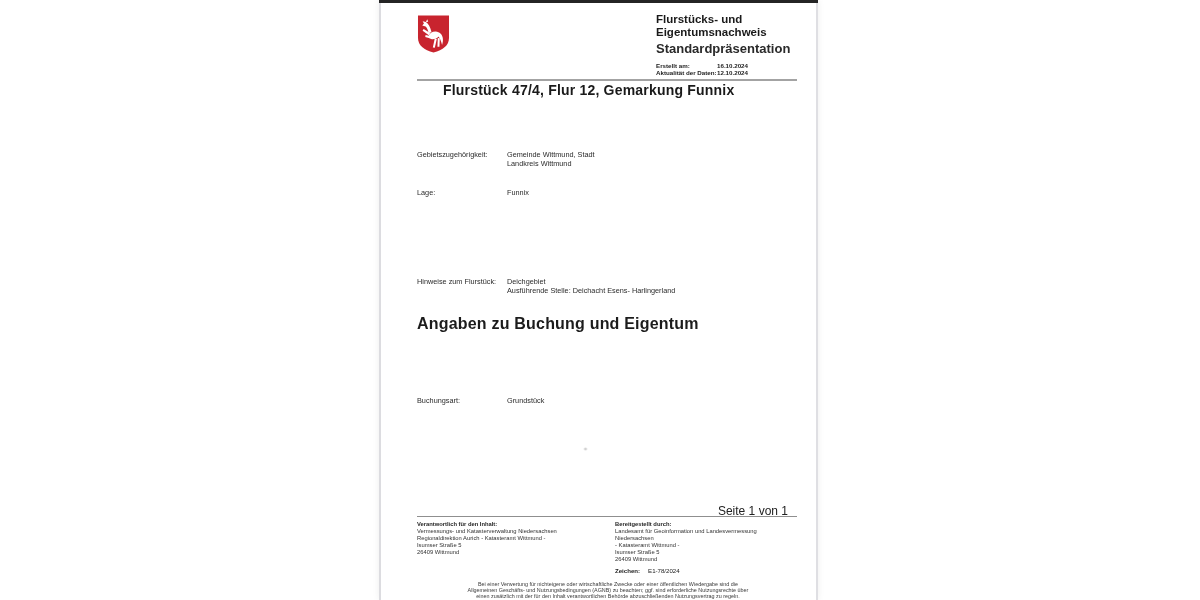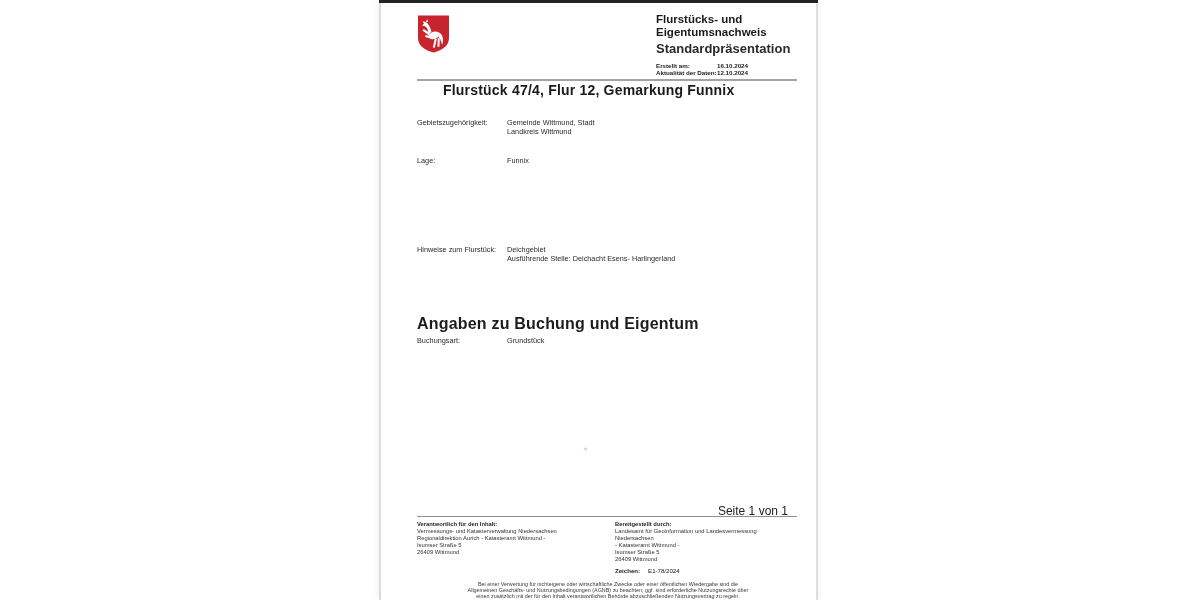--- a/index.html
+++ b/index.html
@@ -41,21 +41,21 @@
   .dates .dvalue{font-weight:bold;}
   .hrule{position:absolute;left:0;width:380px;height:1.7px;background:#a3a3a3;}
   .rule-header{top:79px;}
   .rule-footer{top:515.5px;height:1.4px;background:#8f8f8f;}
   .page-title{
     position:absolute;left:0;top:82px;
     font-size:14px;font-weight:bold;color:#1a1a1a;letter-spacing:0.2px;padding-left:26px;
   }
 
   
-  .frow{position:absolute;left:0;width:380px;display:flex;font-size:7.3px;line-height:9px;color:#2b2b2b;}
+  .frow{position:absolute;left:0;width:380px;display:flex;font-size:7.3px;line-height:9px;color:#2b2b2b;margin-top:32px;}
   .flabel{width:90px;flex:none;}
   .fvalue{flex:1;}
   .para2{margin-top:8px;}
   .section-heading{
     position:absolute;left:0;top:315px;
     font-size:16px;font-weight:bold;color:#1c1c1c;letter-spacing:0.2px;
   }
   .smudge{
     position:absolute;left:166px;top:447px;width:5px;height:4px;border-radius:50%;
     background:radial-gradient(ellipse at center, rgba(120,120,120,0.45), rgba(120,120,120,0) 70%);
@@ -141,21 +141,21 @@
       <div class="fvalue">
         <div>
           <div>Deichgebiet</div>
           <div>Ausführende Stelle: Deichacht Esens- Harlingerland</div>
         </div>
       </div>
     </div>
 
     <div class="section-heading">Angaben zu Buchung und Eigentum</div>
 
-    <div class="frow" style="top:336px">
+    <div class="frow" style="top:364px">
       <div class="flabel">Buchungsart:</div>
       <div class="fvalue">
         <div>Grundstück</div>
       </div>
     </div>
 
     <div class="frow" style="top:378px">
     </div>
 
     <div class="smudge"></div>

